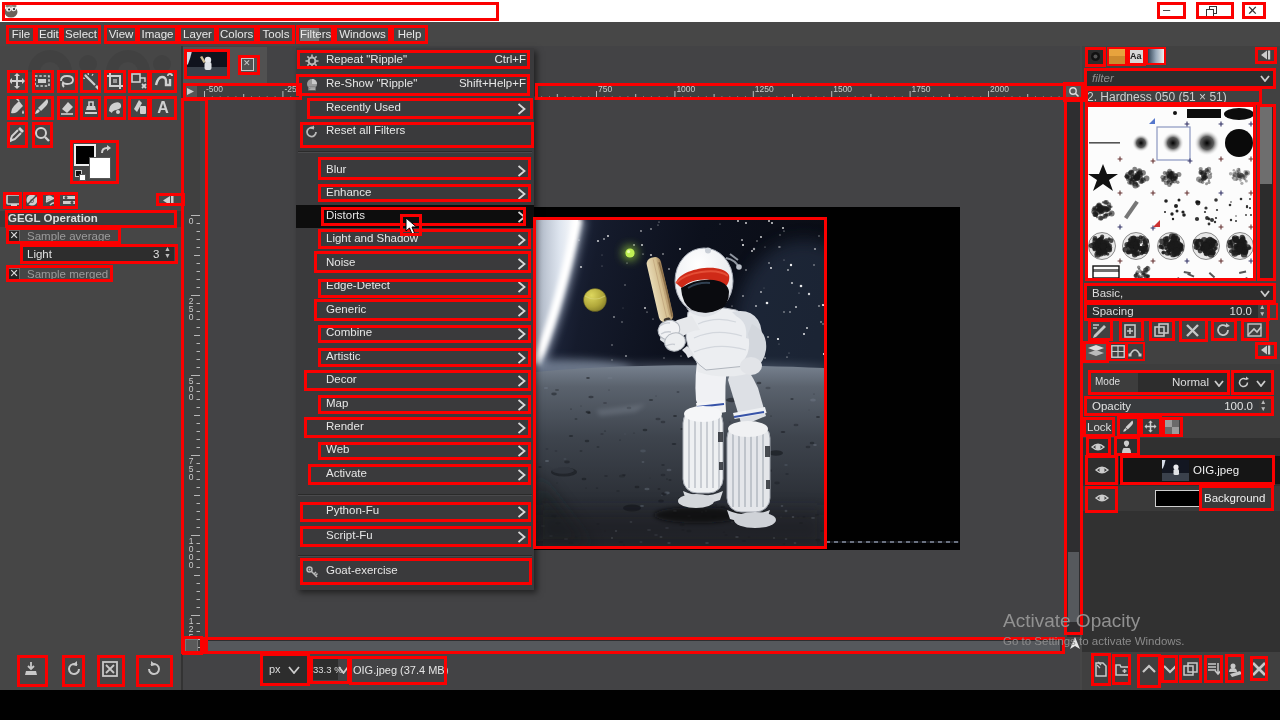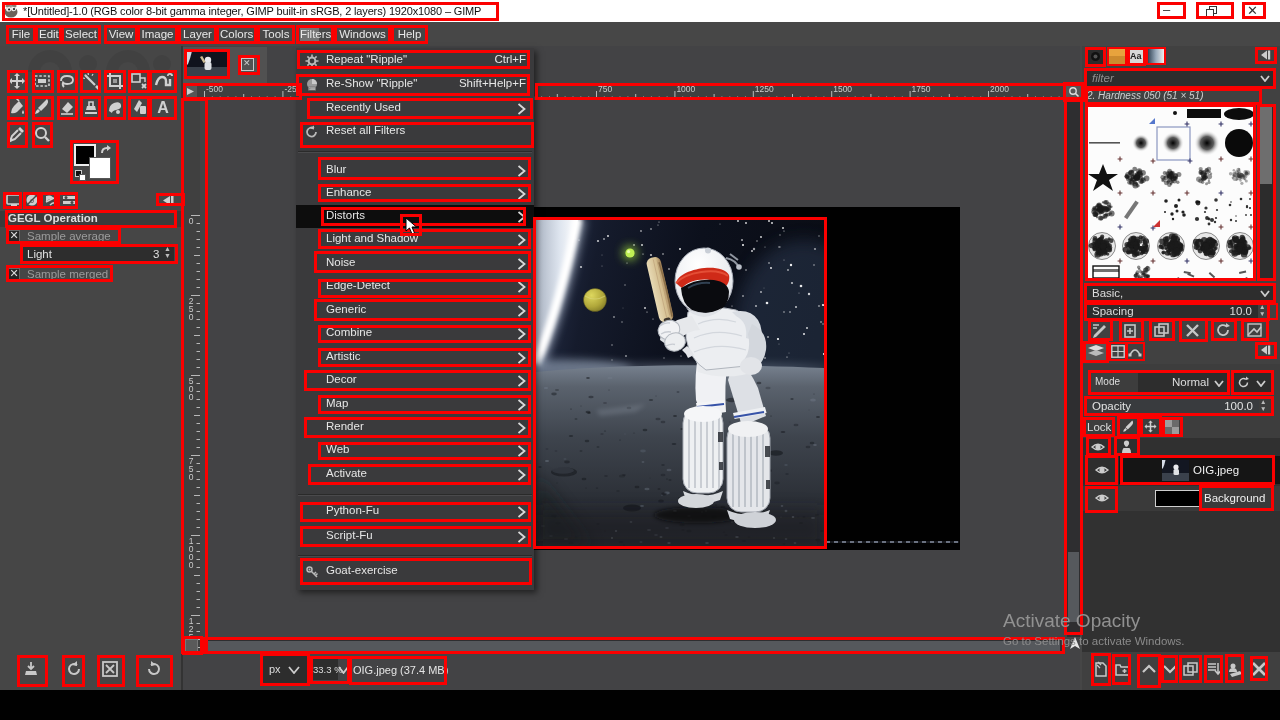--- a/index.html
+++ b/index.html
@@ -15,21 +15,20 @@
 <div class="abs win" style="left:0;top:0;width:1280px;height:690px"></div>
 <div class="abs" style="left:0;top:0;width:1280px;height:22px;background:#fff"></div>
 <svg class="abs" style="left:3px;top:3px" width="16" height="16" viewBox="0 0 16 16">
 <ellipse cx="8" cy="9" rx="6.5" ry="5.5" fill="#6b625b"></ellipse>
 <circle cx="5.6" cy="6" r="2.6" fill="#efefef"></circle>
       <circle cx="10.6" cy="5.6" r="2.6" fill="#efefef"></circle>
 <circle cx="6.1" cy="6.5" r="1.1" fill="#222"></circle>
       <circle cx="11" cy="6.1" r="1.1" fill="#222"></circle>
 <path d="M2,3 Q5,0 8,2.5 Q11,0 14,3 L12,4.5 Q8,2.5 4,4.5 Z" fill="#8a8078"></path>
     </svg>
-<div class="t" style="left:23px;top:5px;font-size:11px;letter-spacing:-0.15px;color:#111">*[Untitled]-1.0 (RGB color 8-bit gamma integer, GIMP built-in sRGB, 2 layers) 1920x1080 – GIMP</div>
 <div class="rb" style="left:2px;top:2px;width:497px;height:19px;border-width:3px;z-index:50"></div>
 <div class="t" style="left:1163px;top:2px;font-size:13px;color:#333">–</div>
 <div class="abs" style="left:1209px;top:6px;width:8px;height:8px;border:1.2px solid #333;background:#fff"></div>
 <div class="abs" style="left:1206px;top:9px;width:8px;height:8px;border:1.2px solid #333;background:#fff"></div>
 <div class="t" style="left:1247px;top:3px;font-size:13px;color:#333">✕</div>
 <div class="rb" style="left:1157px;top:2px;width:29px;height:17px;border-width:3px;z-index:50"></div>
 <div class="rb" style="left:1196px;top:2px;width:38px;height:17px;border-width:3px;z-index:50"></div>
 <div class="rb" style="left:1242px;top:2px;width:24px;height:17px;border-width:3px;z-index:50"></div>
 <div class="abs" style="left:0;top:22px;width:1280px;height:24px;background:#474747"></div>
 <div class="t" style="left:10px;top:25px;width:22px;height:18px;font-size:11.5px;color:#e8e8e8;text-align:center;line-height:18px">File</div>
@@ -1025,21 +1024,21 @@
       <path d="M8,0.5 L2,5 L8,9.5 Z" fill="#ccc"></path>
       <rect x="9" y="0.5" width="2.2" height="9" fill="#ccc"></rect>
     </svg>
 <div class="rb" style="left:1255px;top:47px;width:22px;height:17px;border-width:3px;z-index:50"></div>
 <div class="abs dk" style="left:1086px;top:70px;width:187px;height:17px"></div>
 <div class="t" style="left:1092px;top:72px;font-size:11.5px;font-style:italic;color:#8f8f8f">filter</div>
 <svg class="abs" style="left:1260px;top:75px" width="10" height="7" viewBox="0 0 10 7">
       <path d="M1,1 L5,6 L9,1" stroke="#ccc" stroke-width="1.8" fill="none"></path>
     </svg>
 <div class="rb" style="left:1084px;top:68px;width:192px;height:21px;border-width:3px;z-index:50"></div>
-<div class="t" style="left:1087px;top:90px;font-size:10px;font-style:italic;color:#cfcfcf">2. Hardness 050 (51 × 51)</div>
+<div class="t" style="left:1087px;top:90px;font-size:12px;color:#cfcfcf">2. Hardness 050 (51 × 51)</div>
 <div class="rb" style="left:1085px;top:88px;width:177px;height:17px;border-width:3px;z-index:50"></div>
 <svg class="abs" style="left:1087px;top:106px" width="167" height="173" viewBox="0 0 167 173">
       <rect width="167" height="173" fill="#fcfcfc"></rect>
       <defs>
         <radialGradient id="soft">
           <stop offset="0" stop-color="#000"></stop>
           <stop offset="0.5" stop-color="#333" stop-opacity="0.8"></stop>
           <stop offset="1" stop-color="#fff" stop-opacity="0"></stop>
         </radialGradient>
       </defs>

